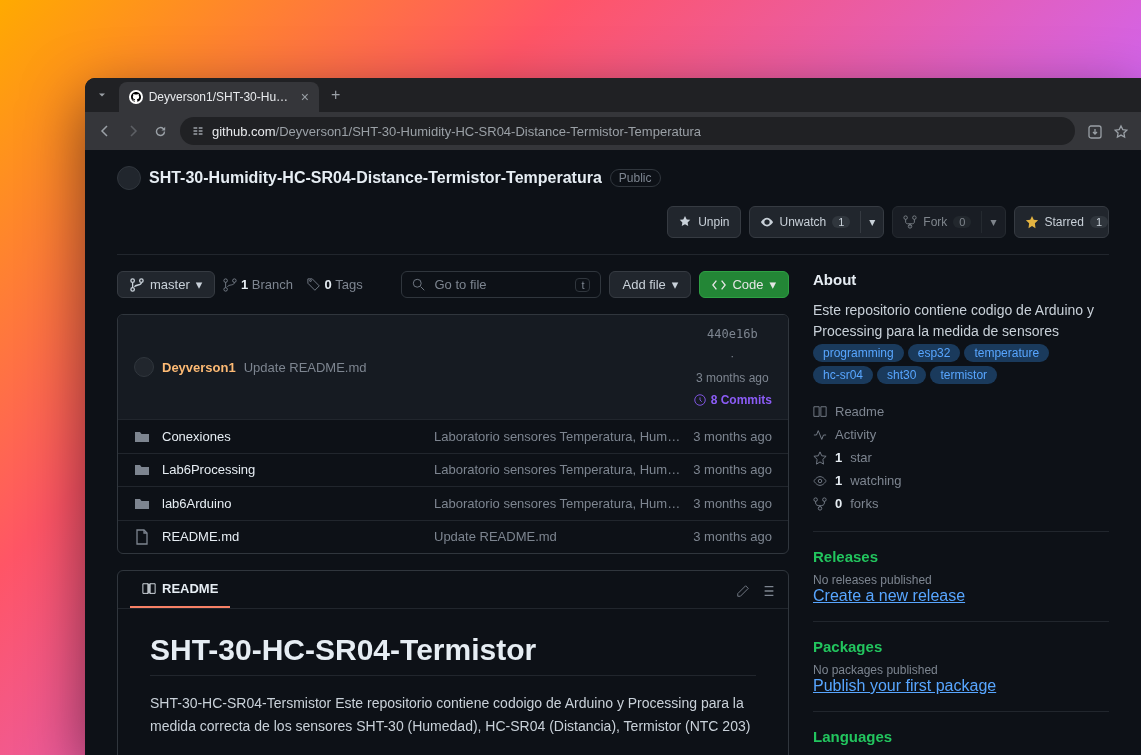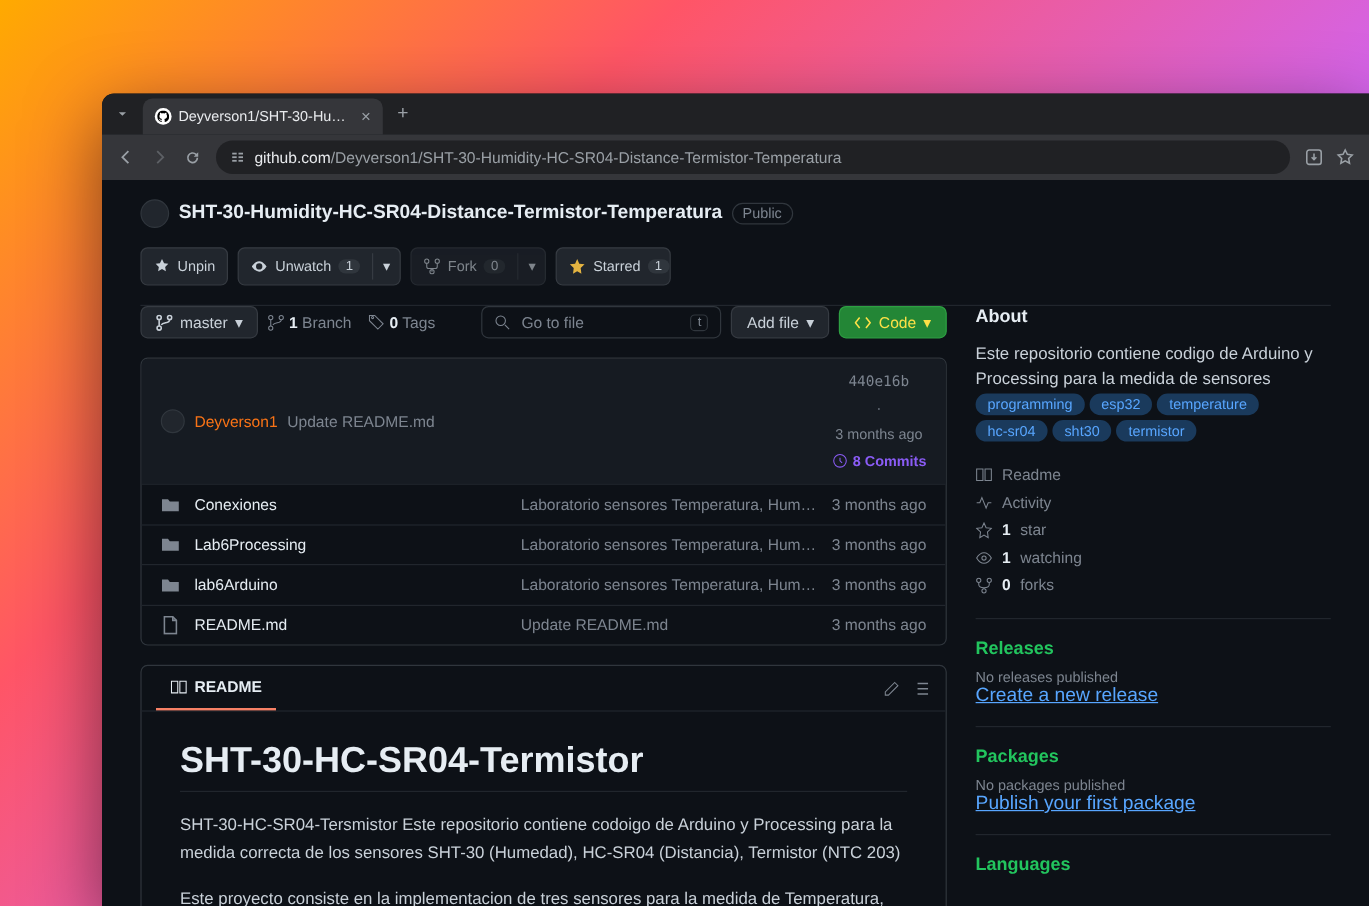--- a/index.html
+++ b/index.html
@@ -119,23 +119,23 @@
 }
 .badge-public {
   border: 1px solid #30363d;
   color: #7d8590;
   font-size: 12px;
   padding: 1px 8px;
   border-radius: 12px;
 }
 .repo-actions {
   display: flex;
-  justify-content: flex-start;
+  justify-content: flex-end;
   gap: 8px;
-  margin-bottom: 0;
+  margin-bottom: 16px;
   padding-bottom: 16px;
   border-bottom: 1px solid #21262d;
 }
 .gh-btn {
   background: #21262d;
   border: 1px solid #363b42;
   color: #c9d1d9;
   font-size: 12px;
   padding: 4px 10px;
   border-radius: 6px;
@@ -199,21 +199,21 @@
 .kbd-hint {
   border: 1px solid #30363d;
   border-radius: 4px;
   padding: 0 5px;
   font-size: 11px;
   margin-left: auto;
 }
 .code-btn {
   background: #238636;
   border: 1px solid #2ea043;
-  color: #fde047;
+  color: #e5e5e5;
   font-size: 13px;
   padding: 5px 12px;
   border-radius: 6px;
   display: flex;
   align-items: center;
   gap: 6px;
   font-weight: 500;
 }
 .file-box {
   border: 1px solid #30363d;
@@ -221,21 +221,21 @@
   overflow: hidden;
 }
 .commit-row {
   background: #161b22;
   padding: 12px 16px;
   display: flex;
   align-items: center;
   gap: 8px;
   font-size: 13px;
 }
-.commit-author { font-weight: 400; color: #f97316; }
+.commit-author { font-weight: 700; color: #fdba74; }
 .commit-msg { color: #7d8590; }
 .commit-meta { margin-left: auto; display: flex; align-items: center; gap: 8px; color: #7d8590; font-size: 12px; flex-direction: column; }
 .commit-meta .sha { font-family: monospace; }
 .commits-link { color: #8b5cf6; font-weight: 600; display: flex; align-items: center; gap: 4px; }
 .file-row {
   display: flex;
   align-items: center;
   padding: 8px 16px;
   border-top: 1px solid #21262d;
   font-size: 13px;

